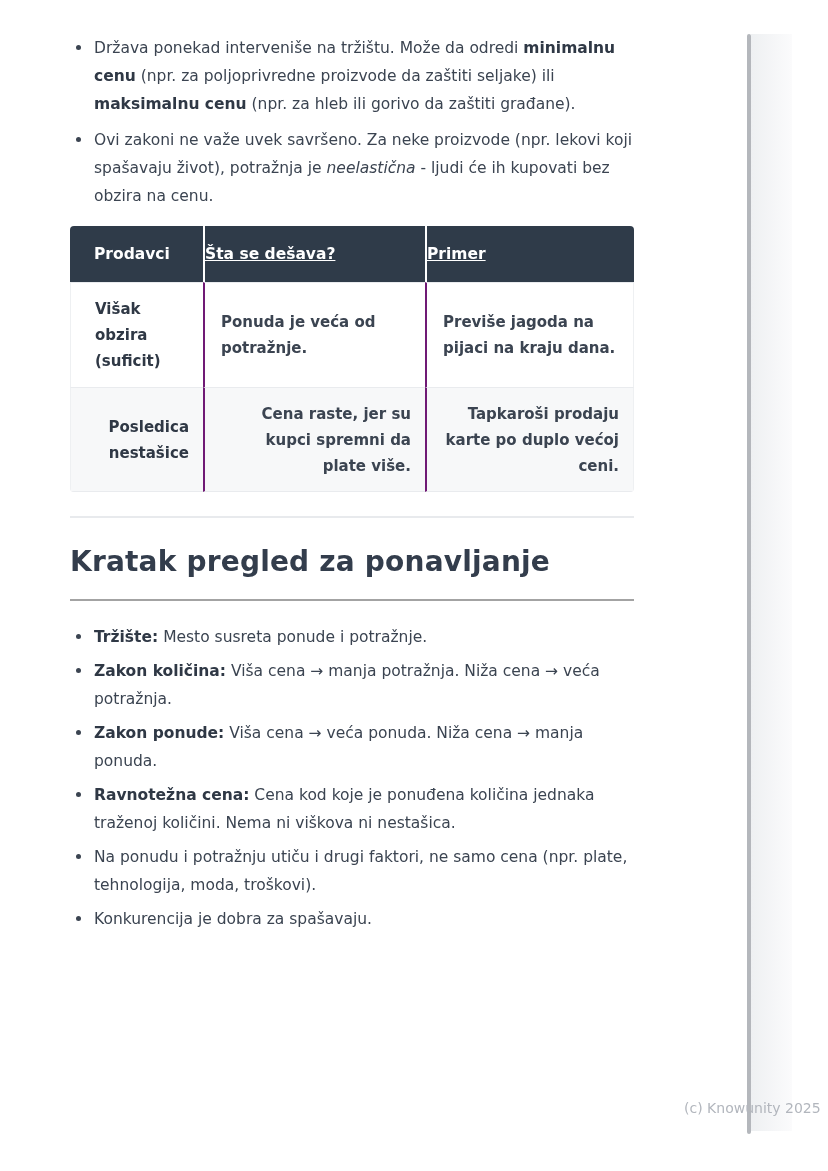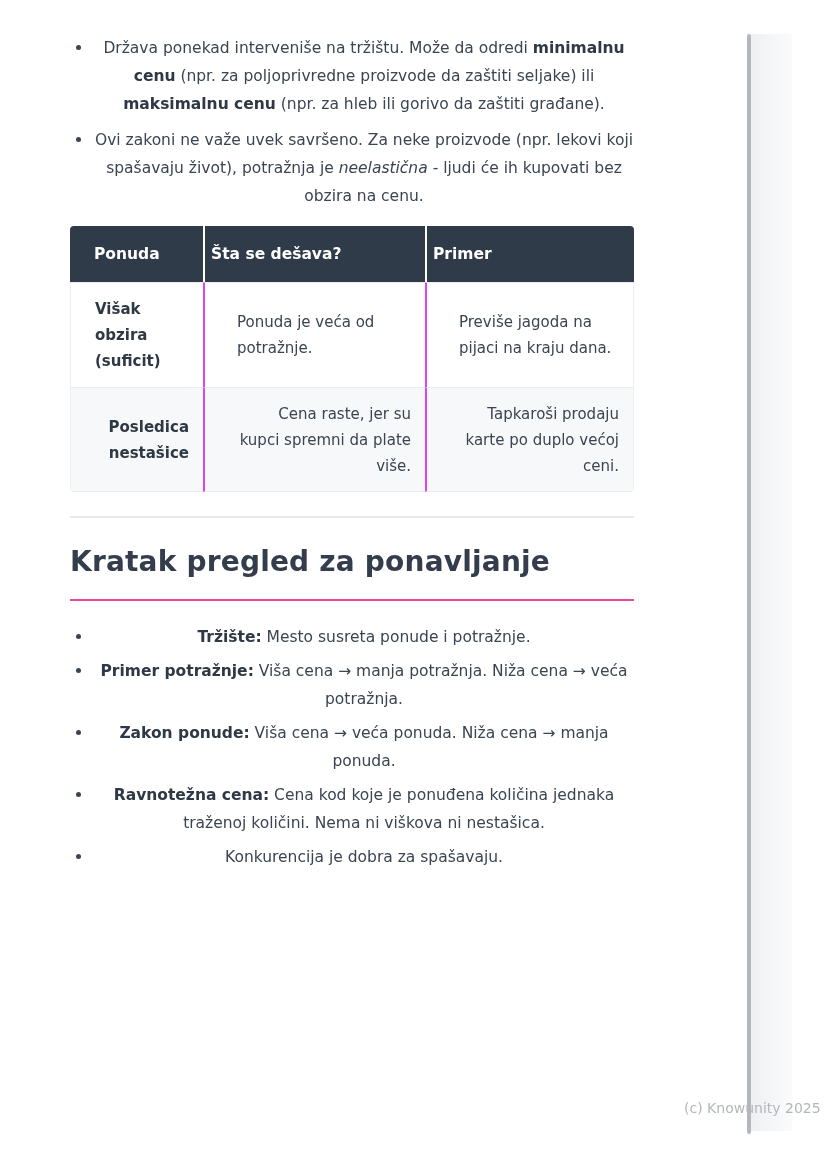--- a/index.html
+++ b/index.html
@@ -11,21 +11,21 @@
     font-family: "DejaVu Sans", "Liberation Sans", sans-serif;
     color: #3b4451;
   }
   .content {
     position: absolute;
     left: 70px;
     top: 34px;
     width: 564px;
   }
   
-  ul.bullets { list-style: none; text-align: center; }
+  ul.bullets { list-style: none; }
   ul.bullets li {
     position: relative;
     padding-left: 24px;
     font-size: 15.5px;
     line-height: 28px;
     color: #3b4451;
   }
   ul.bullets li + li { margin-top: 8px; }
   .dot {
     position: absolute;
@@ -57,51 +57,51 @@
   table.concepts th {
     background: #2f3b49;
     color: #ffffff;
     font-weight: 600;
     font-size: 15.5px;
     text-align: left;
     height: 56px;
     padding: 0 12px 0 24px;
     vertical-align: middle;
   }
-  table.concepts th + th { border-left: 2px solid #ffffff; padding-left: 6px; }
+  table.concepts th + th { border-left: 2px solid #ffffff; padding-left: 0; text-decoration: underline; }
   table.concepts td {
     height: 105px;
     vertical-align: middle;
     padding: 12px 14px 12px 24px;
     background: #ffffff;
     border-top: 1px solid #e9ebee;
     color: #3b4451;
   }
-  table.concepts td + td { border-left: 2px solid #d946ef; padding-left: 32px; }
+  table.concepts td + td { border-left: 2px solid #701a75; padding-left: 16px; font-weight: bold; }
   table.concepts tbody tr:nth-child(even) td { background: #f7f8f9; }
   table.concepts td.concept { font-weight: bold; color: #2f3845; }
   table.concepts tbody tr:last-child td { border-bottom: 1px solid #e9ebee; text-align: right; }
   table.concepts td:first-child { border-left: 1px solid #eef0f2; }
   table.concepts td:last-child { border-right: 1px solid #eef0f2; }
   
   .divider {
     margin-top: 24px;
     border: none;
     border-top: 2px solid #e8eaed;
     width: 564px;
   }
   h1.section-title {
     margin-top: 24px;
     font-size: 28px;
     line-height: 40px;
     font-weight: 800;
     letter-spacing: 0.2px;
     color: #333d4c;
     padding-bottom: 17px;
-    border-bottom: 2px solid #ec4899;
+    border-bottom: 2px solid #a3a3a3;
   }
   ul.summary { margin-top: 22px; }
   ul.summary li + li { margin-top: 6px; }
   
   .page-edge {
     position: absolute;
     left: 751px;
     top: 34px;
     width: 41px;
     height: 1097px;
@@ -143,21 +143,21 @@
   </ul>
 
   <table class="concepts">
     <colgroup>
         <col class="c1">
         <col class="c2">
         <col class="c3">
       </colgroup>
     <thead>
       <tr>
-        <th>Ponuda</th>
+        <th>Prodavci</th>
         <th>Šta se dešava?</th>
         <th>Primer</th>
       </tr>
     </thead>
     <tbody>
       <tr>
         <td class="concept">Višak obzira (suficit)</td>
         <td>Ponuda je veća od potražnje.</td>
         <td>Previše jagoda na pijaci na kraju dana.</td>
       </tr>
@@ -173,29 +173,33 @@
 
   <h1 class="section-title">Kratak pregled za ponavljanje</h1>
 
   <ul class="bullets summary">
     <li>
       <span class="dot"></span>
       <span><b>Tržište:</b><span> Mesto susreta ponude i potražnje.</span></span>
     </li>
     <li>
       <span class="dot"></span>
-      <span><b>Primer potražnje:</b><span> Viša cena → manja potražnja. Niža cena → veća potražnja.</span></span>
+      <span><b>Zakon količina:</b><span> Viša cena → manja potražnja. Niža cena → veća potražnja.</span></span>
     </li>
     <li>
       <span class="dot"></span>
       <span><b>Zakon ponude:</b><span> Viša cena → veća ponuda. Niža cena → manja ponuda.</span></span>
     </li>
     <li>
       <span class="dot"></span>
       <span><b>Ravnotežna cena:</b><span> Cena kod koje je ponuđena količina jednaka traženoj količini. Nema ni viškova ni nestašica.</span></span>
+    </li>
+    <li>
+      <span class="dot"></span>
+      <span><b></b><span>Na ponudu i potražnju utiču i drugi faktori, ne samo cena (npr. plate, tehnologija, moda, troškovi).</span></span>
     </li>
     <li>
       <span class="dot"></span>
       <span><b></b><span>Konkurencija je dobra za spašavaju.</span></span>
     </li>
   </ul>
 
 </div>
 
 <div class="page-edge"></div>

